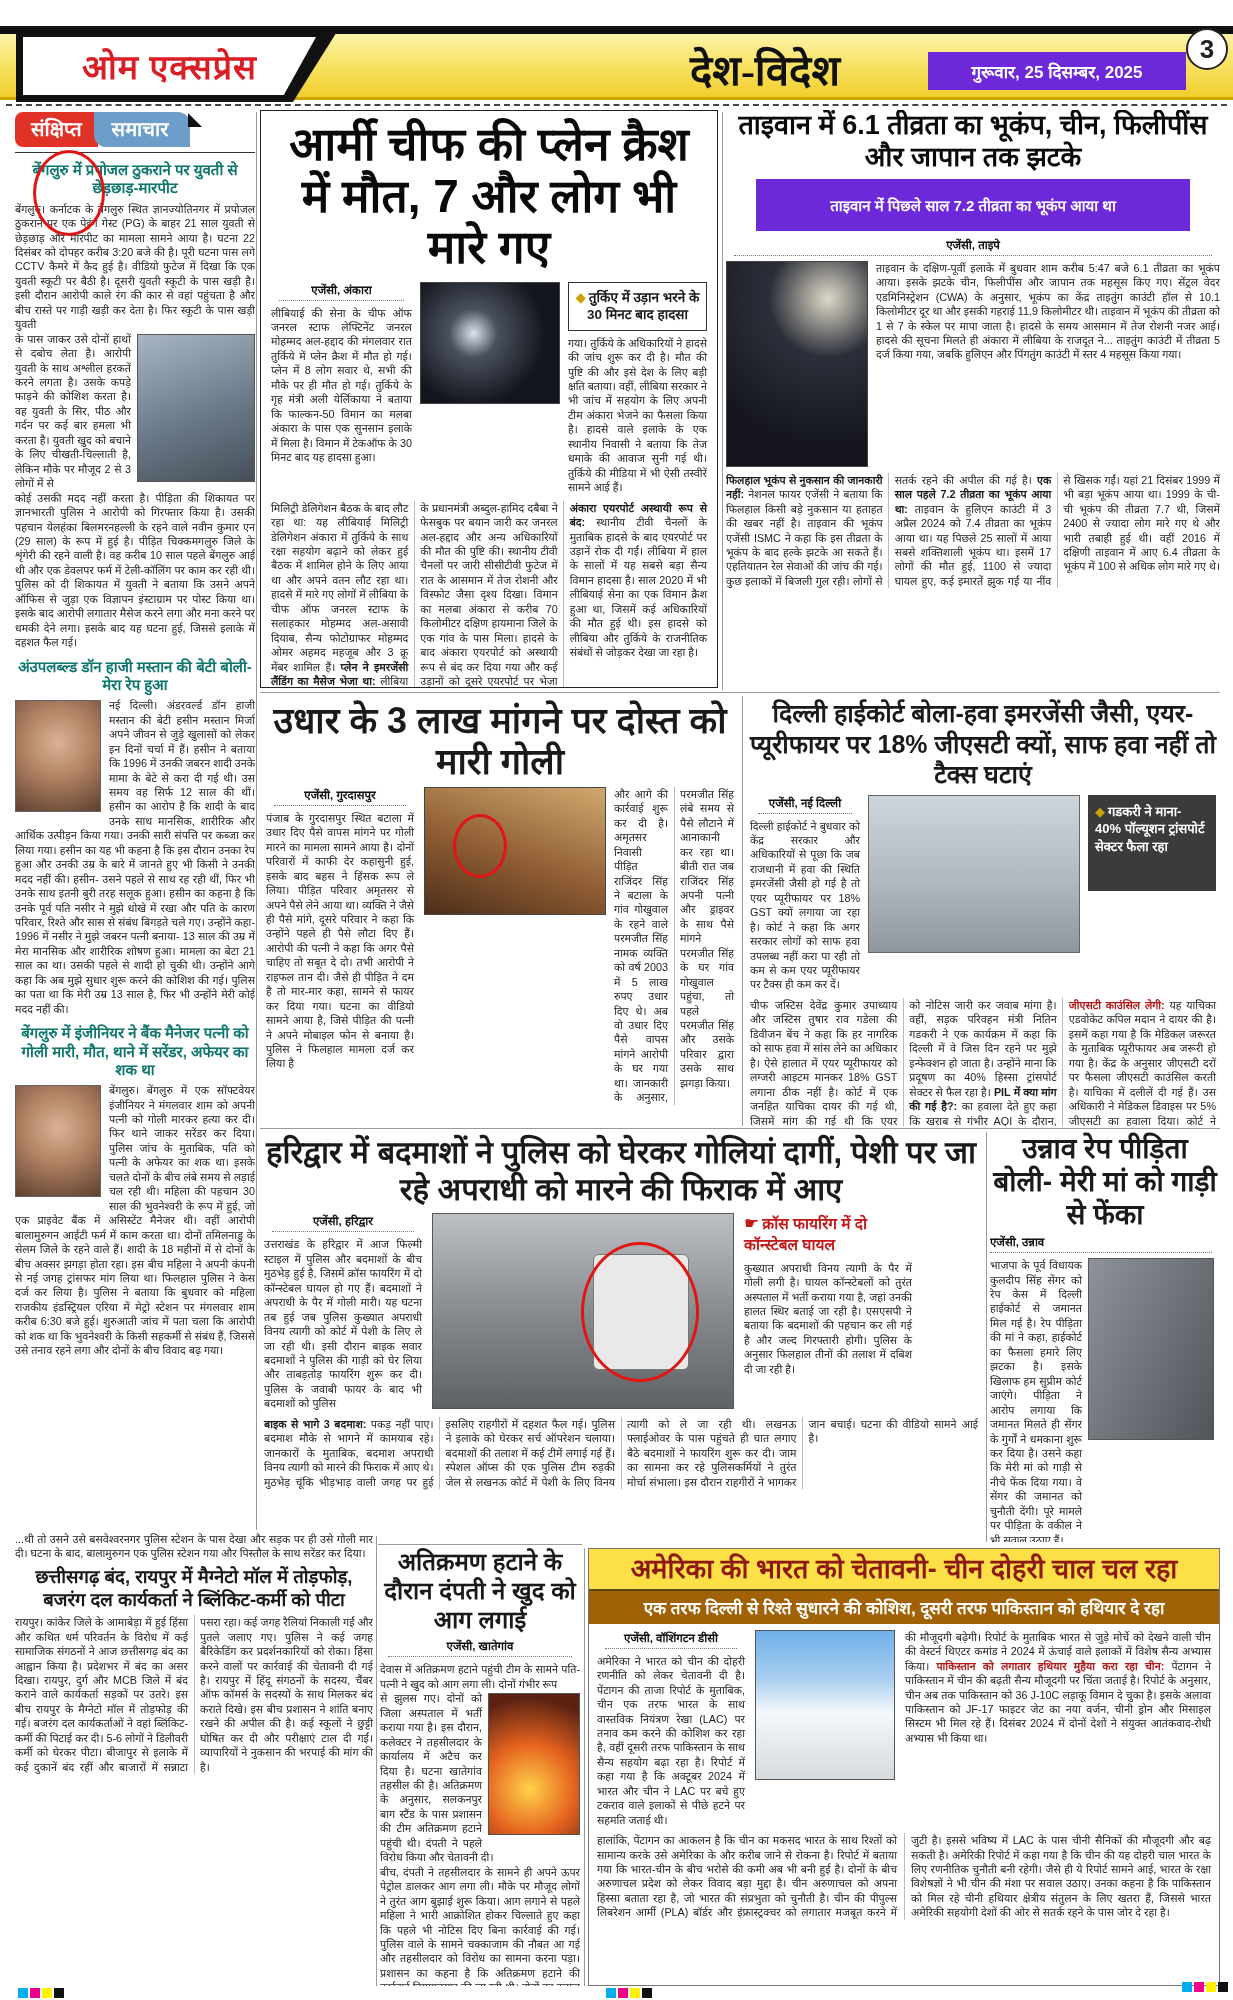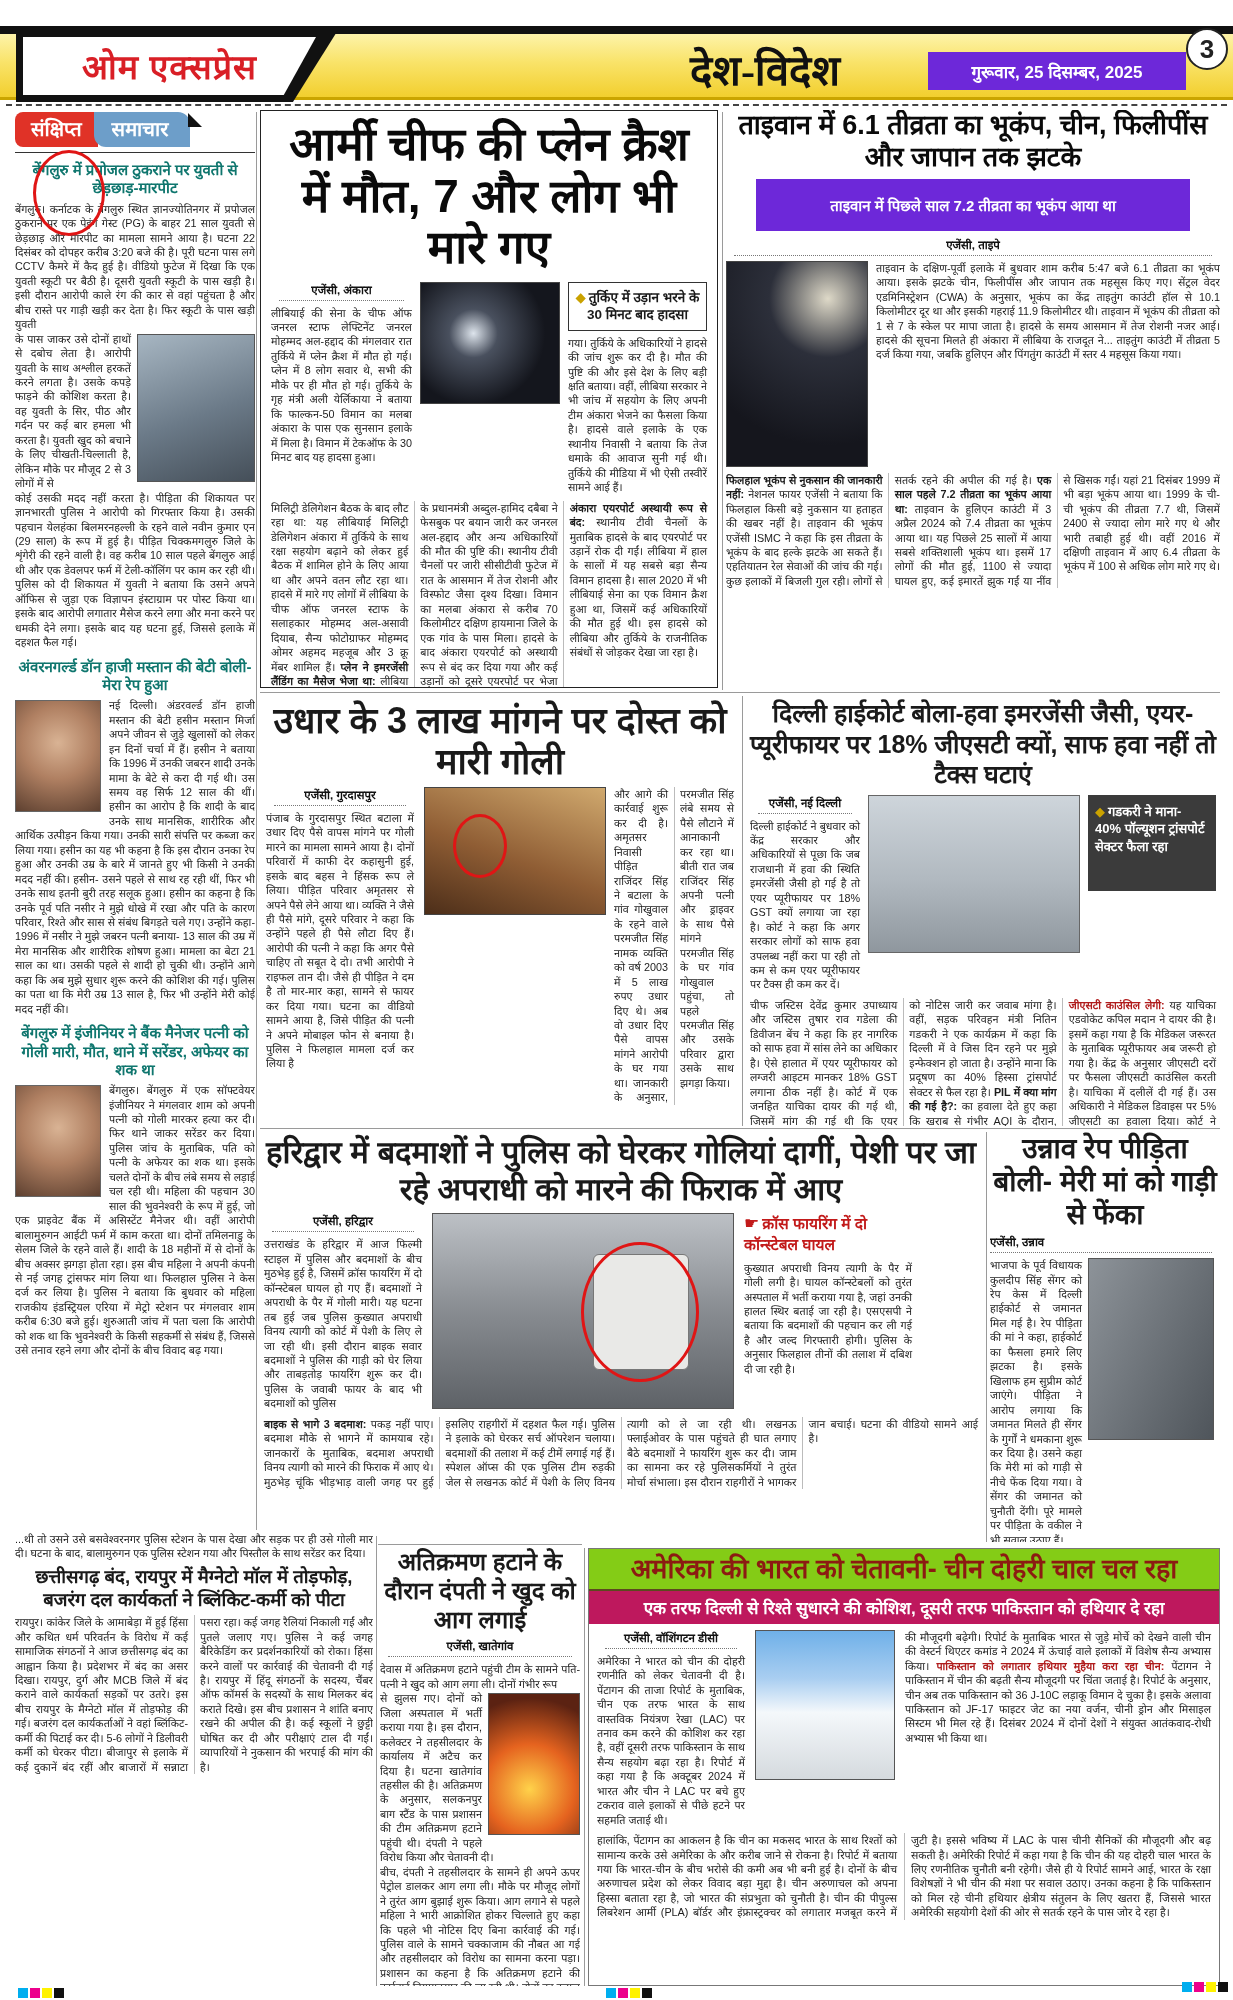--- a/index.html
+++ b/index.html
@@ -117,23 +117,23 @@
             background:linear-gradient(115deg,#8d9399 0%,#6e747a 50%,#4f555b 100%);}
 
   
   .immo{position:absolute;left:380px;top:1548px;width:200px;height:438px;overflow:hidden;}
   .im-hl{font-size:24px;line-height:1.2;font-weight:800;text-align:center;}
   .fire-photo{float:right;width:92px;height:142px;margin:2px 0 4px 6px;border:1px solid #555;
               background:radial-gradient(circle at 45% 68%,#ffd24a 0%,#e5631f 42%,#5b2212 85%);}
 
   
   .us{position:absolute;left:588px;top:1548px;width:632px;height:438px;border:1px solid #777;overflow:hidden;}
-  .us-head{background:#84cc16;border-bottom:2px solid #5c4a1e;padding:6px 8px 4px 8px;text-align:center;}
+  .us-head{background:#fde047;border-bottom:2px solid #5c4a1e;padding:6px 8px 4px 8px;text-align:center;}
   .us-hl{color:#8c1a12;font-size:27px;font-weight:800;line-height:1.1;}
-  .us-sub{background:#be185d;color:#fff;text-align:center;font-size:17px;font-weight:700;padding:5px 6px;}
+  .us-sub{background:#a16207;color:#fff;text-align:center;font-size:17px;font-weight:700;padding:5px 6px;}
   .us-body{display:flex;gap:10px;padding:6px 8px;}
   .us-c1{width:148px;}
   .us-photo{width:140px;height:150px;flex:none;border:1px solid #555;
             background:linear-gradient(#6fb0e8 0%,#a9cef1 32%,#f4f8fb 55%,#d5dade 100%);}
   .us-c3{flex:1;}
   .us-cols{padding:0 8px 8px 8px;column-count:2;column-gap:14px;column-rule:1px solid #bbb;}
 
   
   .bl-wide{position:absolute;left:15px;top:1532px;width:358px;height:456px;overflow:hidden;}
   .cg-hl{font-size:18.5px;font-weight:800;line-height:1.25;text-align:center;margin:4px 0;}
@@ -182,21 +182,21 @@
       <div class="brief-hl">बेंगलुरु में प्रपोजल ठुकराने पर युवती से छेड़छाड़-मारपीट</div>
       <div class="body-txt">बेंगलुरु। कर्नाटक के बेंगलुरु स्थित ज्ञानज्योतिनगर में प्रपोजल ठुकराने पर एक पेइंग गेस्ट (PG) के बाहर 21 साल युवती से छेड़छाड़ और मारपीट का मामला सामने आया है। घटना 22 दिसंबर को दोपहर करीब 3:20 बजे की है। पूरी घटना पास लगे CCTV कैमरे में कैद हुई है। वीडियो फुटेज में दिखा कि एक युवती स्कूटी पर बैठी है। दूसरी युवती स्कूटी के पास खड़ी है। इसी दौरान आरोपी काले रंग की कार से वहां पहुंचता है और बीच रास्ते पर गाड़ी खड़ी कर देता है। फिर स्कूटी के पास खड़ी युवती</div>
       <div>
         <div class="cctv-photo">
           <span class="ring" style="left:18px;top:38px;width:72px;height:86px"></span>
         </div>
         <div class="body-txt">के पास जाकर उसे दोनों हाथों से दबोच लेता है। आरोपी युवती के साथ अश्लील हरकतें करने लगता है। उसके कपड़े फाड़ने की कोशिश करता है। वह युवती के सिर, पीठ और गर्दन पर कई बार हमला भी करता है। युवती खुद को बचाने के लिए चीखती-चिल्लाती है, लेकिन मौके पर मौजूद 2 से 3 लोगों में से</div>
       </div>
       <div class="body-txt" style="clear:both">कोई उसकी मदद नहीं करता है। पीड़िता की शिकायत पर ज्ञानभारती पुलिस ने आरोपी को गिरफ्तार किया है। उसकी पहचान येलहंका बिलमरनहल्ली के रहने वाले नवीन कुमार एन (29 साल) के रूप में हुई है। पीड़ित चिक्कमगलुरु जिले के शृंगेरी की रहने वाली है। वह करीब 10 साल पहले बेंगलुरु आई थी और एक डेवलपर फर्म में टेली-कॉलिंग पर काम कर रही थी। पुलिस को दी शिकायत में युवती ने बताया कि उसने अपने ऑफिस से जुड़ा एक विज्ञापन इंस्टाग्राम पर पोस्ट किया था। इसके बाद आरोपी लगातार मैसेज करने लगा और मना करने पर धमकी देने लगा। इसके बाद यह घटना हुई, जिससे इलाके में दहशत फैल गई।</div>
 
-      <div class="brief-hl" style="margin-top:8px">अंवरनगर्ल्ड डॉन हाजी मस्तान की बेटी बोली- मेरा रेप हुआ</div>
+      <div class="brief-hl" style="margin-top:8px">अंउपलब्ल्ड डॉन हाजी मस्तान की बेटी बोली- मेरा रेप हुआ</div>
       <div>
         <div class="portrait"></div>
         <div class="body-txt">नई दिल्ली। अंडरवर्ल्ड डॉन हाजी मस्तान की बेटी हसीन मस्तान मिर्जा अपने जीवन से जुड़े खुलासों को लेकर इन दिनों चर्चा में हैं। हसीन ने बताया कि 1996 में उनकी जबरन शादी उनके मामा के बेटे से करा दी गई थी। उस समय वह सिर्फ 12 साल की थीं। हसीन का आरोप है कि शादी के बाद उनके साथ मानसिक, शारीरिक और आर्थिक उत्पीड़न किया गया। उनकी सारी संपत्ति पर कब्जा कर लिया गया। हसीन का यह भी कहना है कि इस दौरान उनका रेप हुआ और उनकी उम्र के बारे में जानते हुए भी किसी ने उनकी मदद नहीं की। हसीन- उसने पहले से साथ रह रही थीं, फिर भी उनके साथ इतनी बुरी तरह सलूक हुआ। हसीन का कहना है कि उनके पूर्व पति नसीर ने मुझे धोखे में रखा और पति के कारण परिवार, रिश्ते और सास से संबंध बिगड़ते चले गए। उन्होंने कहा- 1996 में नसीर ने मुझे जबरन पत्नी बनाया- 13 साल की उम्र में मेरा मानसिक और शारीरिक शोषण हुआ। मामला का बेटा 21 साल का था। उसकी पहले से शादी हो चुकी थी। उन्होंने आगे कहा कि अब मुझे सुधार शुरू करने की कोशिश की गई। पुलिस का पता था कि मेरी उम्र 13 साल है, फिर भी उन्होंने मेरी कोई मदद नहीं की।</div>
       </div>
 
       <div class="brief-hl" style="clear:both;margin-top:8px">बेंगलुरु में इंजीनियर ने बैंक मैनेजर पत्नी को गोली मारी, मौत, थाने में सरेंडर, अफेयर का शक था</div>
       <div>
         <div class="portrait"></div>
         <div class="body-txt">बेंगलुरु। बेंगलुरु में एक सॉफ्टवेयर इंजीनियर ने मंगलवार शाम को अपनी पत्नी को गोली मारकर हत्या कर दी। फिर थाने जाकर सरेंडर कर दिया। पुलिस जांच के मुताबिक, पति को पत्नी के अफेयर का शक था। इसके चलते दोनों के बीच लंबे समय से लड़ाई चल रही थी। महिला की पहचान 30 साल की भुवनेश्वरी के रूप में हुई, जो एक प्राइवेट बैंक में असिस्टेंट मैनेजर थी। वहीं आरोपी बालामुरुगन आईटी फर्म में काम करता था। दोनों तमिलनाडु के सेलम जिले के रहने वाले हैं। शादी के 18 महीनों में से दोनों के बीच अक्सर झगड़ा होता रहा। इस बीच महिला ने अपनी कंपनी से नई जगह ट्रांसफर मांग लिया था। फिलहाल पुलिस ने केस दर्ज कर लिया है। पुलिस ने बताया कि बुधवार को महिला राजकीय इंडस्ट्रियल एरिया में मेट्रो स्टेशन पर मंगलवार शाम करीब 6:30 बजे हुई। शुरुआती जांच में पता चला कि आरोपी को शक था कि भुवनेश्वरी के किसी सहकर्मी से संबंध हैं, जिससे उसे तनाव रहने लगा और दोनों के बीच विवाद बढ़ गया।</div>
       </div>

